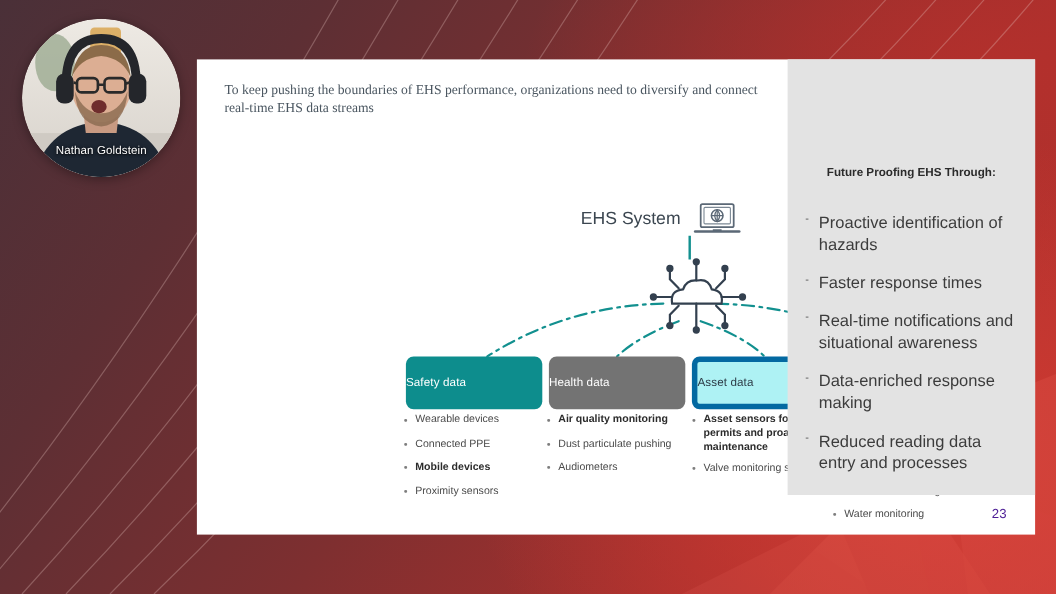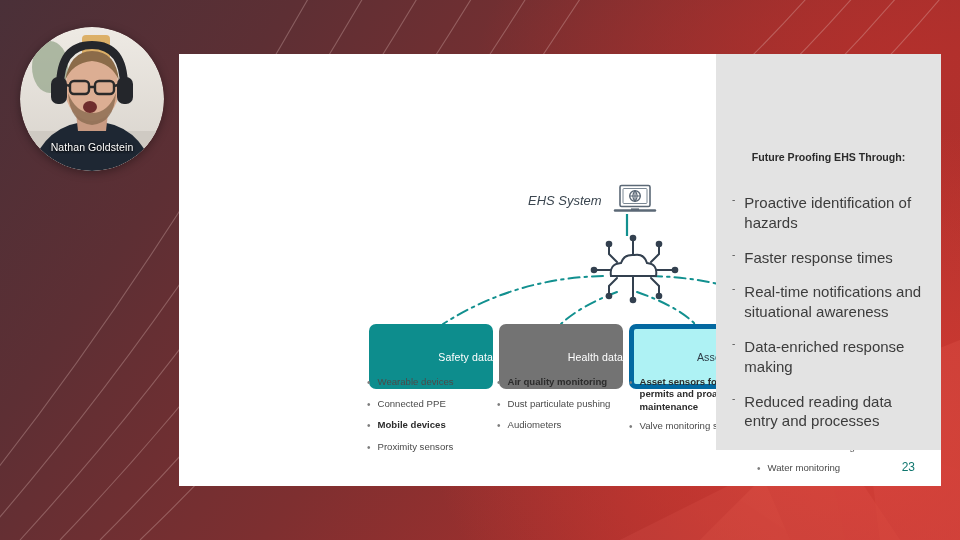--- a/index.html
+++ b/index.html
@@ -18,21 +18,21 @@
       radial-gradient(ellipse 80% 70% at 96% 12%, #b3302c 0%, rgba(179,48,44,0) 58%),
       linear-gradient(125deg, #4a3038 0%, #5d2f34 22%, #7e2f30 48%, #a8302d 74%, #c2362f 100%);
     overflow: hidden;
   }
   #bg-arcs, #bg-facets { position:absolute; inset:0; width:960px; height:540px; }
   #bg-arcs { opacity: .30; }
   #bg-facets { opacity: .34; mix-blend-mode: screen; }
 
   
   #cam {
-    position: absolute; left: 20px; top: 27px;
+    position: absolute; left: 20px; top: 17px;
     width: 144px; height: 144px; border-radius: 50%;
     overflow: hidden;
     box-shadow: 0 2px 10px rgba(0,0,0,.35);
   }
   #cam-scene { position:absolute; inset:0; }
   #cam-name {
     position: absolute; left: 0; right: 0; bottom: 18px;
     text-align: center;
     color: #fff; font-size: 10.5px;
     text-shadow: 0 1px 2px rgba(0,0,0,.85), 0 0 3px rgba(0,0,0,.6);
@@ -48,29 +48,29 @@
 
   #slide-title {
     position: absolute; left: 25px; top: 19px; width: 490px;
     font-family: "Liberation Serif", serif;
     font-size: 12.4px; line-height: 1.38;
     color: #4a5660;
   }
 
   
   #ehs-row { position:absolute; left: 349px; top: 130px; display:flex; align-items:center; gap: 11px; }
-  #ehs-label { font-size: 13px; color: #3b4650; font-style: italic; }
+  #ehs-label { font-size: 16px; color: #3b4650; }
   #laptop-icon { width: 44px; height: 32px; display:block; }
 
   
   #diagram { position: absolute; left: 186px; top: 160px; width: 530px; height: 120px; }
 
   
-  .cat { position: absolute; height: 65px; border-radius: 7px;
-         display:flex; align-items:center; justify-content:flex-end; }
+  .cat { position: absolute; height: 48px; border-radius: 7px;
+         display:flex; align-items:center; justify-content:flex-start; }
   .cat-label { font-size: 10.6px; letter-spacing:.1px; }
   #cat-0 { left: 190px; top: 270px; width: 124px; background:#0d8d8d; }
   #cat-1 { left: 320px; top: 270px; width: 124px; background:#737373; }
   #cat-2 { left: 450px; top: 270px; width: 124px; background:#aef2f4; border:5px solid #0369a1; }
   #cat-3 { left: 580px; top: 270px; width: 124px; background:#b9ced9; border:1px solid #7d9aab; }
   #cat-0 .cat-label, #cat-1 .cat-label { color:#ffffff; }
   #cat-2 .cat-label, #cat-3 .cat-label { color:#2d3c47; }
 
   
   .col { position: absolute; top: 322px; }
@@ -92,21 +92,21 @@
     margin: 97px 14px 12px 14px;
     text-align: center; font-size: 10.6px; font-weight: bold; color: #2b2b2b;
   }
   #panel-list { margin: 30px 16px 0 16px; }
   .panel-item { display:flex; gap: 9px; margin-bottom: 15px; line-height: 1.32; }
   .panel-item .dash { color:#555; font-size: 10px; flex: 0 0 auto; }
   .panel-item .txt { font-size: 15px; color:#3c3c3c; }
 
   #page-num {
     position: absolute; right: 26px; bottom: 12px;
-    font-size: 12px; color: #0f766e;
+    font-size: 12px; color: #4c1d95;
   }
 </style>
 </head>
 <body>
 
 <div id="stage">
 
   <svg id="bg-arcs" viewBox="0 0 960 540" preserveAspectRatio="none">
     <g fill="none" stroke="#e9c7c2" stroke-width="1.1">
       <path d="M -60 540 Q 140 300 330 -40"></path>
@@ -174,20 +174,21 @@
         </g>
 
         <ellipse cx="70" cy="80" rx="7" ry="6" fill="#6f2d2d"></ellipse>
       </g>
     </svg>
     <div id="cam-name">Nathan Goldstein</div>
   </div>
 
   <div id="slide">
 
+    <div id="slide-title">To keep pushing the boundaries of EHS performance, organizations need to diversify and connect real-time EHS data streams</div>
 
     <div id="ehs-row">
       <span id="ehs-label">EHS System</span>
       <svg id="laptop-icon" viewBox="0 0 44 32">
         <rect x="7" y="1.5" width="30" height="21" rx="1.6" fill="none" stroke="#5b6876" stroke-width="1.6"></rect>
         <rect x="10" y="4.5" width="24" height="15" rx="1" fill="none" stroke="#7b8894" stroke-width="1"></rect>
         <circle cx="22" cy="12" r="5.3" fill="none" stroke="#5b6876" stroke-width="1.4"></circle>
         <path d="M 16.7 12 H 27.3 M 22 6.7 V 17.3" stroke="#5b6876" stroke-width="1.1"></path>
         <path d="M 22 6.7 Q 17.6 12 22 17.3 Q 26.4 12 22 6.7" fill="none" stroke="#5b6876" stroke-width="1.1"></path>
         <path d="M 2 26.5 H 42" stroke="#5b6876" stroke-width="2.4" stroke-linecap="round"></path>

